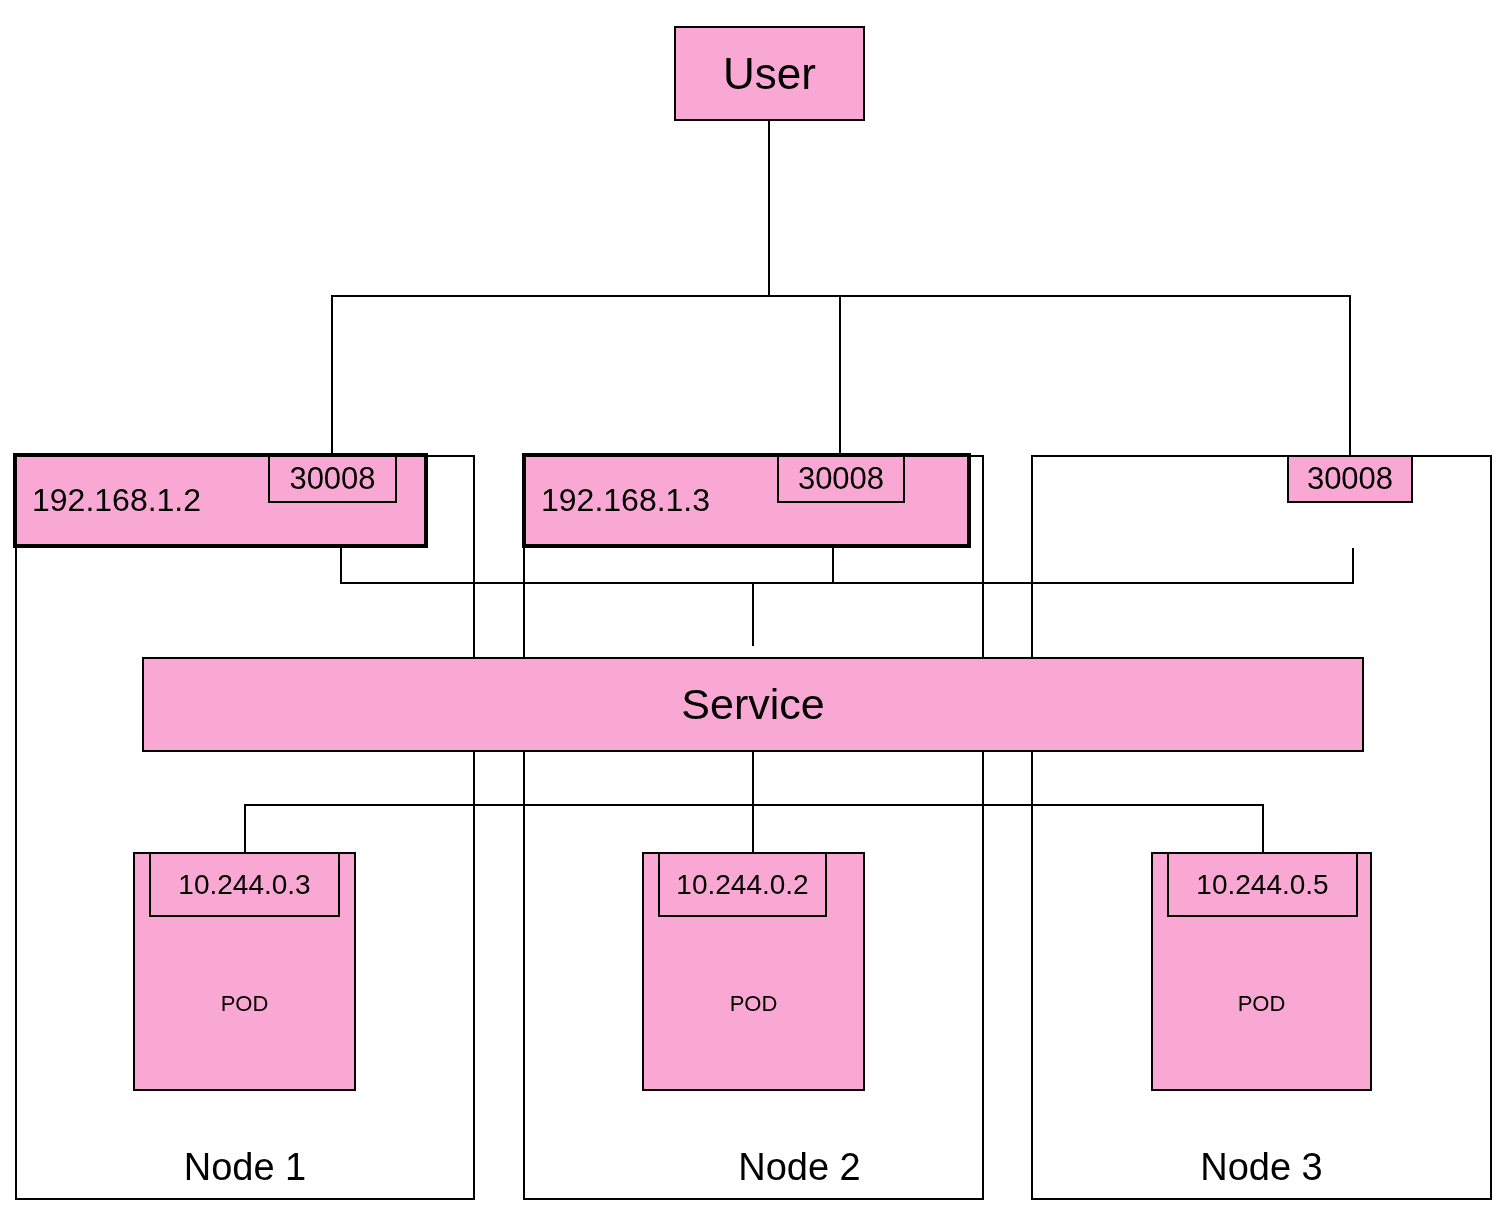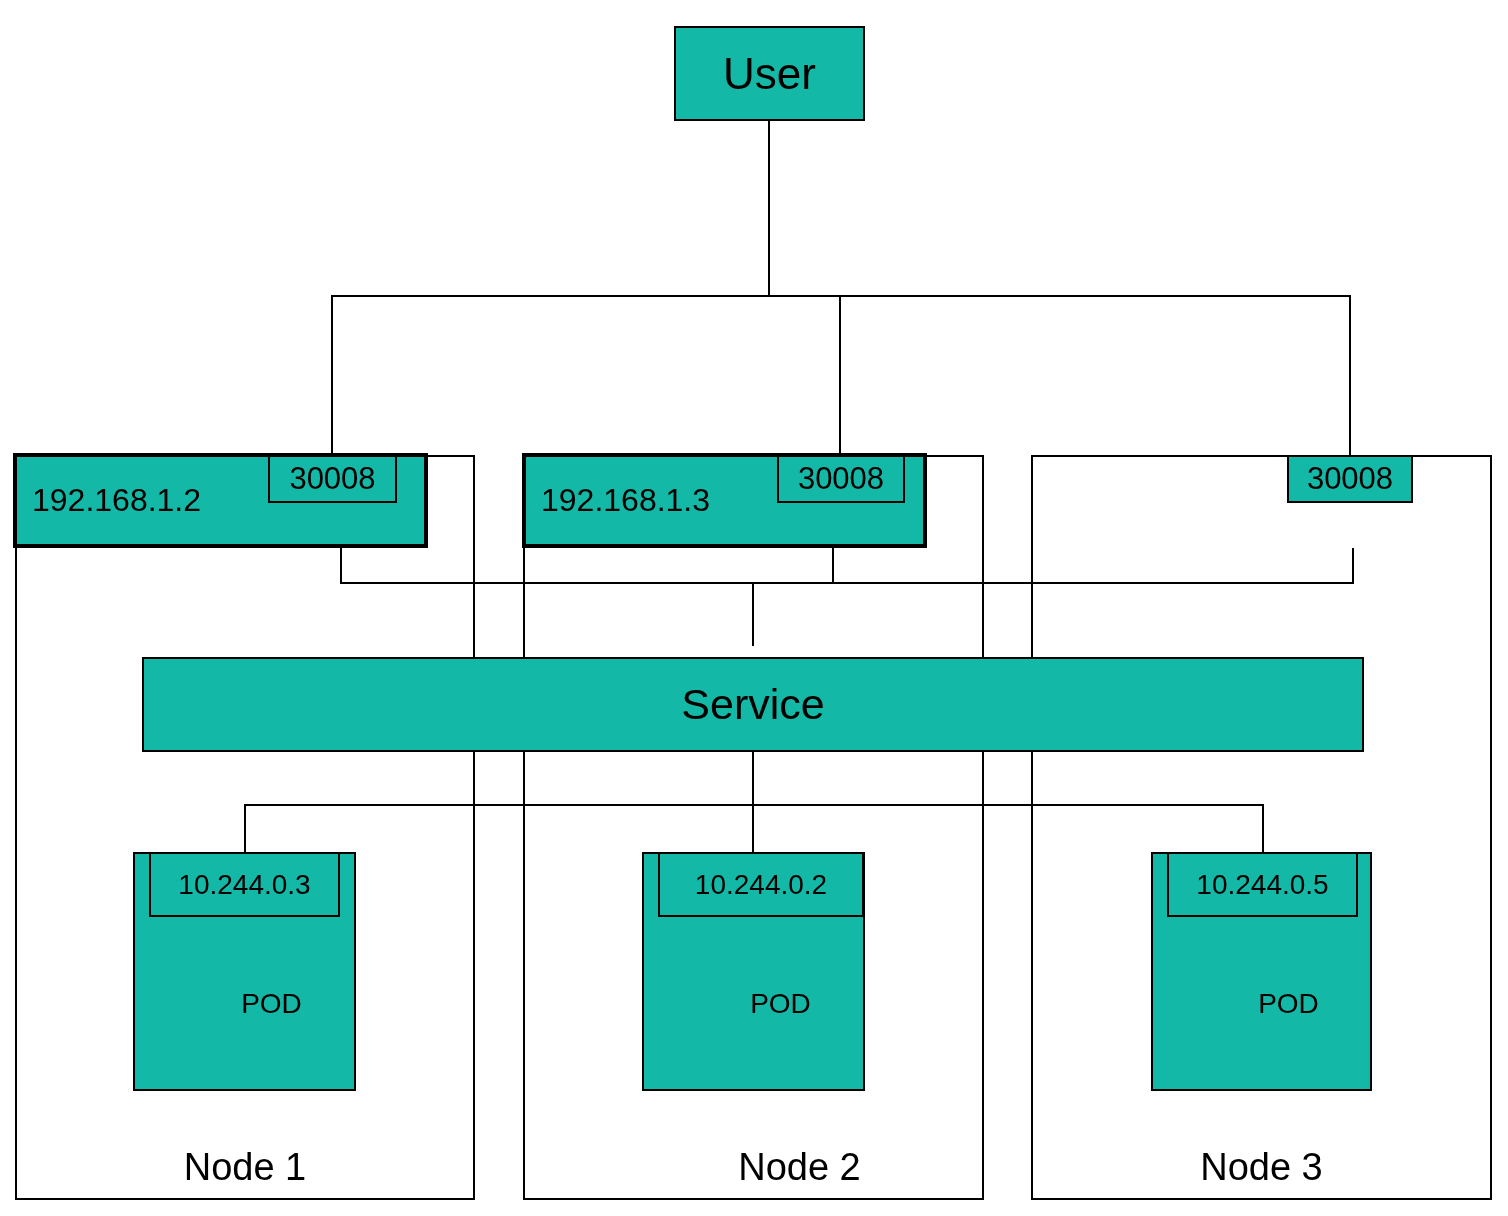--- a/index.html
+++ b/index.html
@@ -1,35 +1,35 @@
 <!DOCTYPE html>
 <html><head>
 <meta charset="utf-8">
 <style>
   html,body{margin:0;padding:0;background:#ffffff;}
   .canvas{
     position:relative;width:1508px;height:1216px;background:#ffffff;
     font-family:"Liberation Sans", sans-serif;color:#000;overflow:hidden;
   }
-  .box{position:absolute;background:#14b8a6;box-sizing:border-box;z-index:3;
+  .box{position:absolute;background:#f9a8d4;box-sizing:border-box;z-index:3;
        display:flex;align-items:center;justify-content:center;}
   .thin{border:2px solid #000;}
   .thick{border:4px solid #000;}
   .node-container{position:absolute;box-sizing:border-box;border:2px solid #000;
        background:transparent;z-index:1;}
   .line{position:absolute;background:#000;z-index:2;}
   .hline{height:2px;}
   .vline{width:2px;}
   .user-label{font-size:44px;}
   .service-label{font-size:43px;}
   .ip-box{justify-content:flex-start;padding-left:15px;font-size:32px;}
   .port-tab{border:2px solid #000;border-top:none;font-size:31px;}
   .pod-tab{font-size:28px;}
   .pod-body-label{position:absolute;z-index:3;display:flex;align-items:center;
-       justify-content:center;font-size:28px;padding-left:27px;}
+       justify-content:center;font-size:22px;}
   .node-label{position:absolute;z-index:3;display:flex;align-items:center;
        justify-content:center;font-size:38px;}
 </style>
 </head>
 <body>
 
 <div class="canvas">
 
   <div class="node-container" style="left:15px;top:455px;width:460px;height:745px;"></div>
   <div class="node-container" style="left:523px;top:455px;width:461px;height:745px;"></div>
@@ -63,21 +63,21 @@
     <span>User</span>
   </div>
 
   <div class="box thick ip-box" style="left:13px;top:453px;width:415px;height:95px;">
     <span>192.168.1.2</span>
   </div>
   <div class="box port-tab" style="left:268px;top:457px;width:129px;height:46px;">
     <span>30008</span>
   </div>
 
-  <div class="box thick ip-box" style="left:522px;top:453px;width:405px;height:95px;">
+  <div class="box thick ip-box" style="left:522px;top:453px;width:449px;height:95px;">
     <span>192.168.1.3</span>
   </div>
   <div class="box port-tab" style="left:777px;top:457px;width:128px;height:46px;">
     <span>30008</span>
   </div>
 
   <div class="box port-tab" style="left:1287px;top:457px;width:126px;height:46px;">
     <span>30008</span>
   </div>
 
@@ -87,21 +87,21 @@
 
   <div class="box thin" style="left:133px;top:852px;width:223px;height:239px;"></div>
   <div class="box thin pod-tab" style="left:149px;top:852px;width:191px;height:65px;">
     <span>10.244.0.3</span>
   </div>
   <div class="pod-body-label" style="left:133px;top:917px;width:223px;height:174px;">
     <span>POD</span>
   </div>
 
   <div class="box thin" style="left:642px;top:852px;width:223px;height:239px;"></div>
-  <div class="box thin pod-tab" style="left:658px;top:852px;width:206px;height:65px;align-items:center;">
+  <div class="box thin pod-tab" style="left:658px;top:852px;width:169px;height:65px;align-items:center;">
     <span>10.244.0.2</span>
   </div>
   <div class="pod-body-label" style="left:642px;top:917px;width:223px;height:174px;">
     <span>POD</span>
   </div>
 
   <div class="box thin" style="left:1151px;top:852px;width:221px;height:239px;"></div>
   <div class="box thin pod-tab" style="left:1167px;top:852px;width:191px;height:65px;">
     <span>10.244.0.5</span>
   </div>

